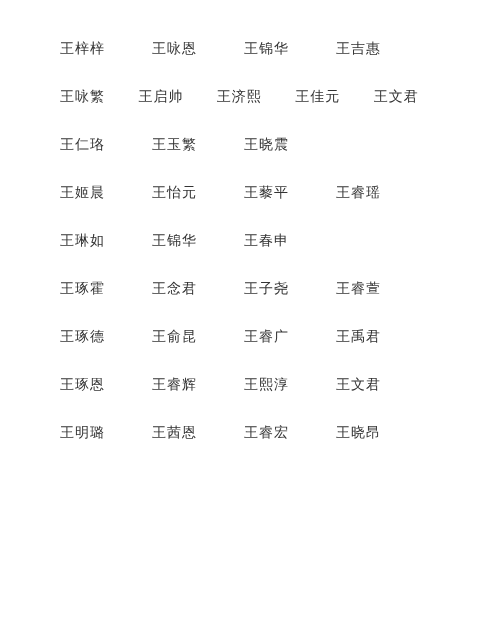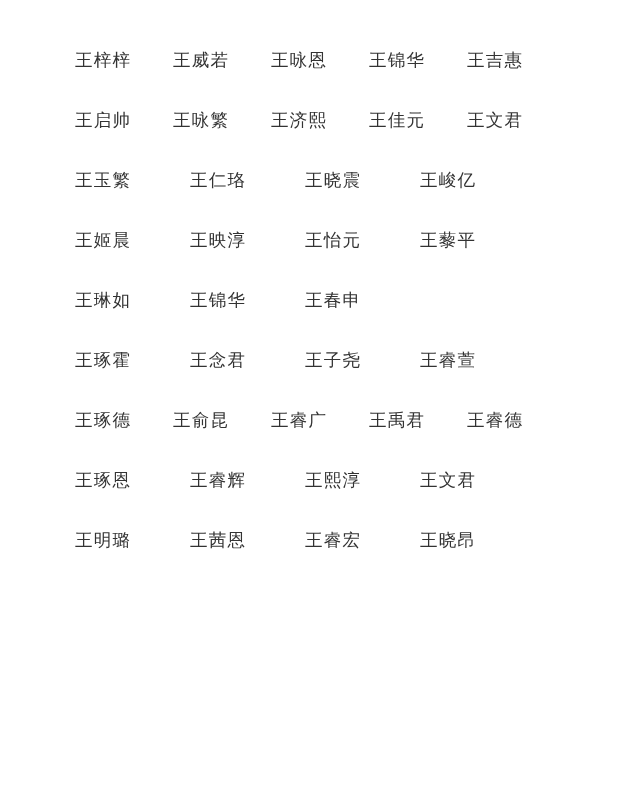--- a/index.html
+++ b/index.html
@@ -31,61 +31,58 @@
       color: #333333;
       letter-spacing: 1px;
     }
   </style>
 </head>
 <body>
 
 <div class="grid-container">
 <div class="row">
       <div class="cell">王梓梓</div>
-      <div class="cell">王威若</div>
       <div class="cell">王咏恩</div>
       <div class="cell">王锦华</div>
       <div class="cell">王吉惠</div>
     </div>
     <div class="row">
+      <div class="cell">王咏繁</div>
       <div class="cell">王启帅</div>
-      <div class="cell">王咏繁</div>
       <div class="cell">王济熙</div>
       <div class="cell">王佳元</div>
       <div class="cell">王文君</div>
     </div>
     <div class="row">
+      <div class="cell">王仁珞</div>
       <div class="cell">王玉繁</div>
-      <div class="cell">王仁珞</div>
       <div class="cell">王晓震</div>
-      <div class="cell">王峻亿</div>
     </div>
     <div class="row">
       <div class="cell">王姬晨</div>
-      <div class="cell">王映淳</div>
       <div class="cell">王怡元</div>
       <div class="cell">王藜平</div>
+      <div class="cell">王睿瑶</div>
     </div>
     <div class="row">
       <div class="cell">王琳如</div>
       <div class="cell">王锦华</div>
       <div class="cell">王春申</div>
     </div>
     <div class="row">
       <div class="cell">王琢霍</div>
       <div class="cell">王念君</div>
       <div class="cell">王子尧</div>
       <div class="cell">王睿萱</div>
     </div>
     <div class="row">
       <div class="cell">王琢德</div>
       <div class="cell">王俞昆</div>
       <div class="cell">王睿广</div>
       <div class="cell">王禹君</div>
-      <div class="cell">王睿德</div>
     </div>
     <div class="row">
       <div class="cell">王琢恩</div>
       <div class="cell">王睿辉</div>
       <div class="cell">王熙淳</div>
       <div class="cell">王文君</div>
     </div>
     <div class="row">
       <div class="cell">王明璐</div>
       <div class="cell">王茜恩</div>

